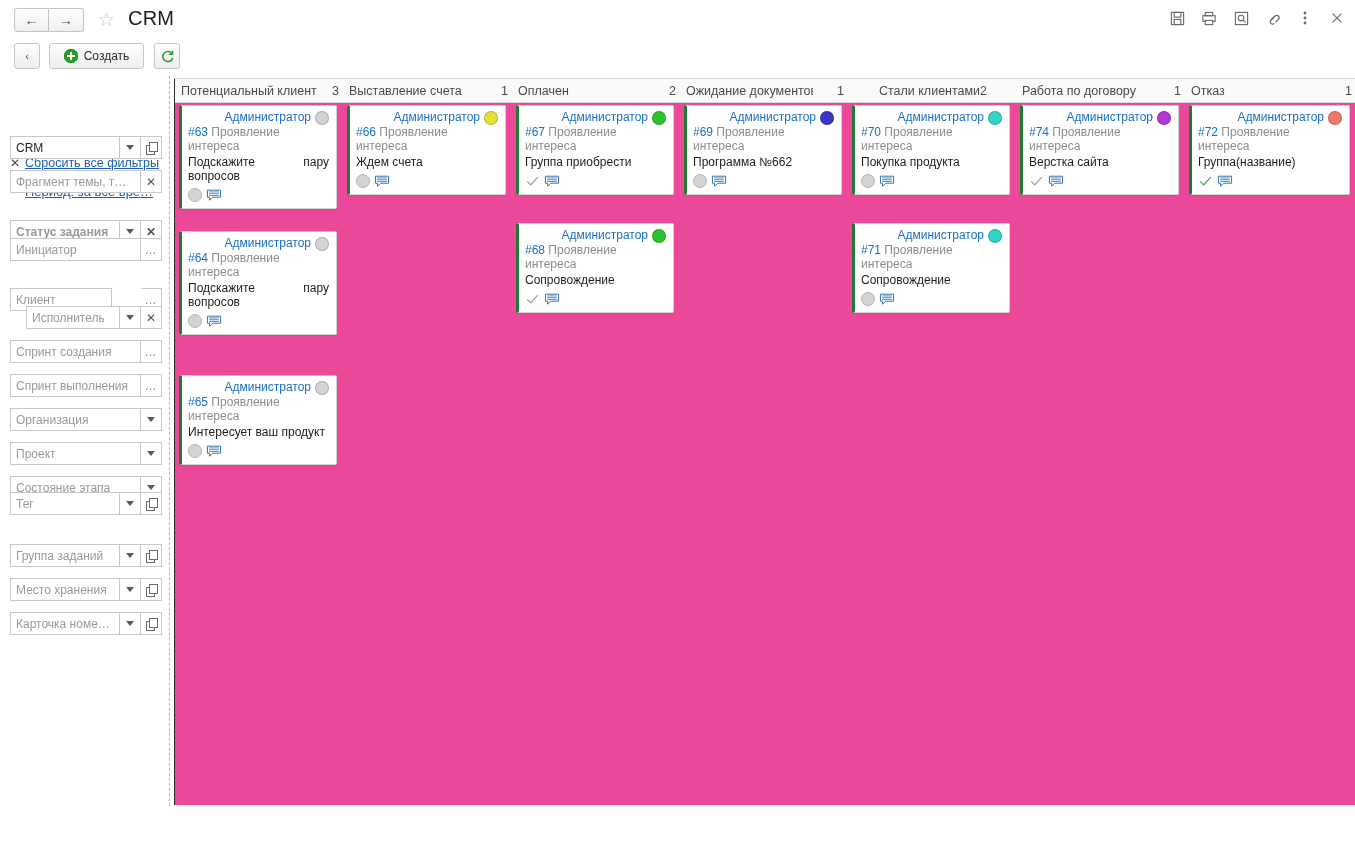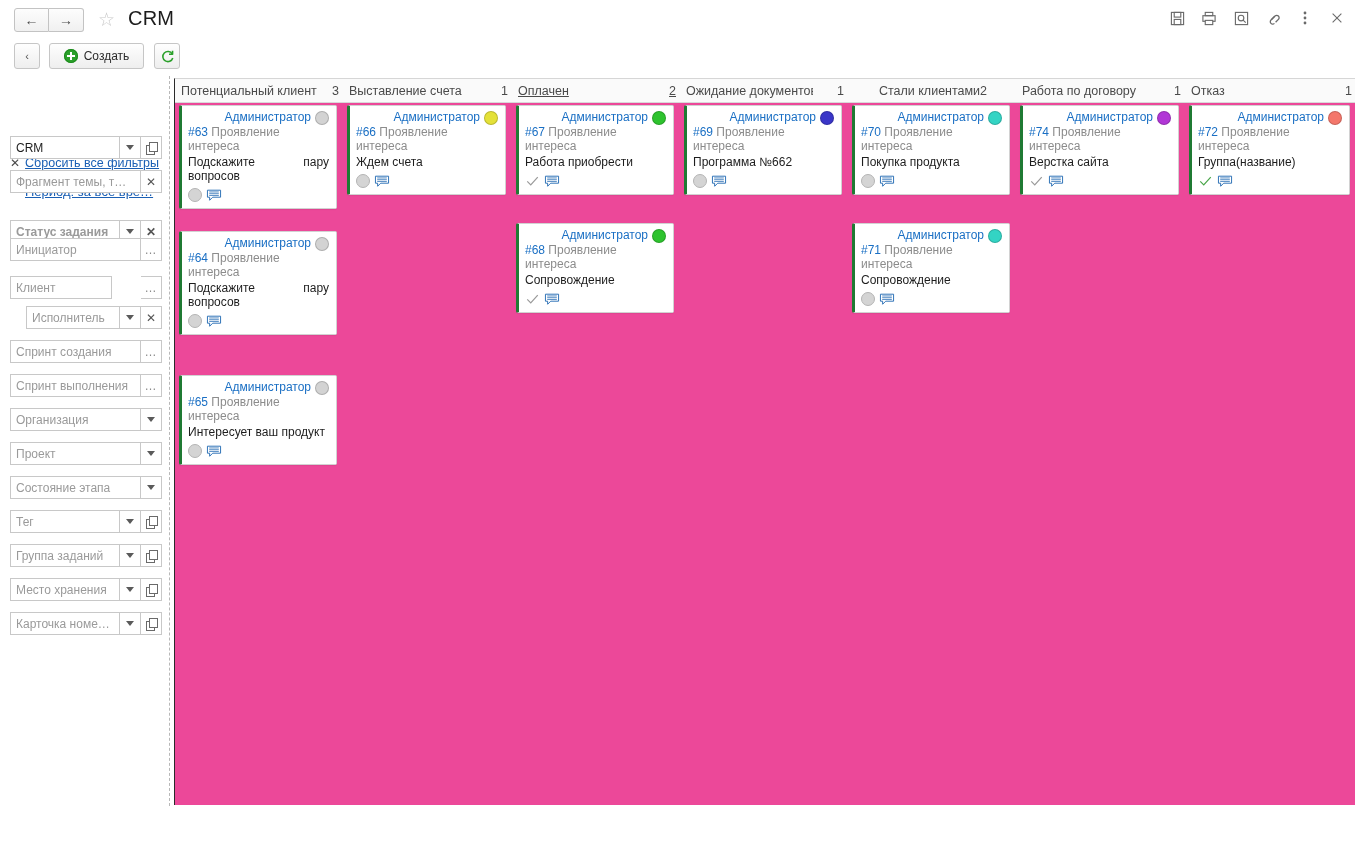--- a/index.html
+++ b/index.html
@@ -290,21 +290,21 @@
         <div class="btn">
           <span class="xmark">✕</span>
         </div>
       </div>
       <div class="field" style="top: 162px;">
         <div class="inp">Инициатор</div>
         <div class="btn">
           <span class="dots">…</span>
         </div>
       </div>
-      <div class="field" style="top: 200px; gap: 29px;">
+      <div class="field" style="top: 212px; gap: 29px;">
         <div class="inp">Клиент</div>
         <div class="btn">
           <span class="dots">…</span>
         </div>
       </div>
       <div class="field" style="top: 230px; padding-left: 16px;">
         <div class="inp">Исполнитель</div>
         <div class="btn">
           <span class="caret"></span>
         </div>
@@ -335,21 +335,21 @@
         <div class="btn">
           <span class="caret"></span>
         </div>
       </div>
       <div class="field" style="top: 400px;">
         <div class="inp">Состояние этапа</div>
         <div class="btn">
           <span class="caret"></span>
         </div>
       </div>
-      <div class="field" style="top: 434px;">
+      <div class="field" style="top: 416px;">
         <div class="inp">Тег</div>
         <div class="btn">
           <span class="caret"></span>
         </div>
         <div class="btn">
           <span class="copyico"></span>
         </div>
       </div>
       <div class="field" style="top: 468px;">
         <div class="inp">Группа заданий</div>
@@ -385,21 +385,21 @@
 <div id="kanban">
   <div id="kanban-header">
       <div class="col-head" style="left: 0px; width: 168px;">
         <span class="cname">Потенциальный клиент</span>
         <span class="ccount">3</span>
       </div>
       <div class="col-head" style="left: 168px; width: 169px;">
         <span class="cname">Выставление счета</span>
         <span class="ccount">1</span>
       </div>
-      <div class="col-head" style="left: 337px; width: 168px; text-decoration: underline;">
+      <div class="col-head" style="left: 337px; width: 168px;">
         <span class="cname">Оплачен</span>
         <span class="ccount">2</span>
       </div>
       <div class="col-head" style="left: 505px; width: 168px; gap: 24px;">
         <span class="cname">Ожидание документов</span>
         <span class="ccount">1</span>
       </div>
       <div class="col-head" style="left: 673px; width: 168px; justify-content: center;">
         <span class="cname">Стали клиентами</span>
         <span class="ccount">2</span>
@@ -489,21 +489,21 @@
             <line x1="3.5" x2="14.5" y1="8.5" y2="8.5" stroke-width="0.9"></line>
           </svg>
         </div>
       </div>
       <div class="card" style="left: 341px; top: 26px; width: 158px;">
         <div class="card-top">
           <a class="card-user">Администратор</a>
           <span class="avatar" style="background: rgb(46, 195, 46);"></span>
         </div>
         <div class="card-id"><span class="num">#67</span> Проявление интереса</div>
-        <div class="card-subject">Работа приобрести</div>
+        <div class="card-subject">Группа приобрести</div>
         <div class="card-foot">
           <svg class="state-check" viewBox="0 0 16 16" fill="none" stroke="#9a9a9a" stroke-width="1.4">
             <path d="M2 8.5 L6 12.5 L14 3.5"></path>
           </svg>
           <svg class="comment-ico" viewBox="0 0 18 16" fill="none" stroke="#2a6fb5" stroke-width="1.1">
             <path d="M1.5 2.5 h15 v8 h-9 l-3.5 3.5 v-3.5 h-2.5 z"></path>
             <line x1="3.5" x2="14.5" y1="4.5" y2="4.5" stroke-width="0.9"></line>
             <line x1="3.5" x2="14.5" y1="6.5" y2="6.5" stroke-width="0.9"></line>
             <line x1="3.5" x2="14.5" y1="8.5" y2="8.5" stroke-width="0.9"></line>
           </svg>

